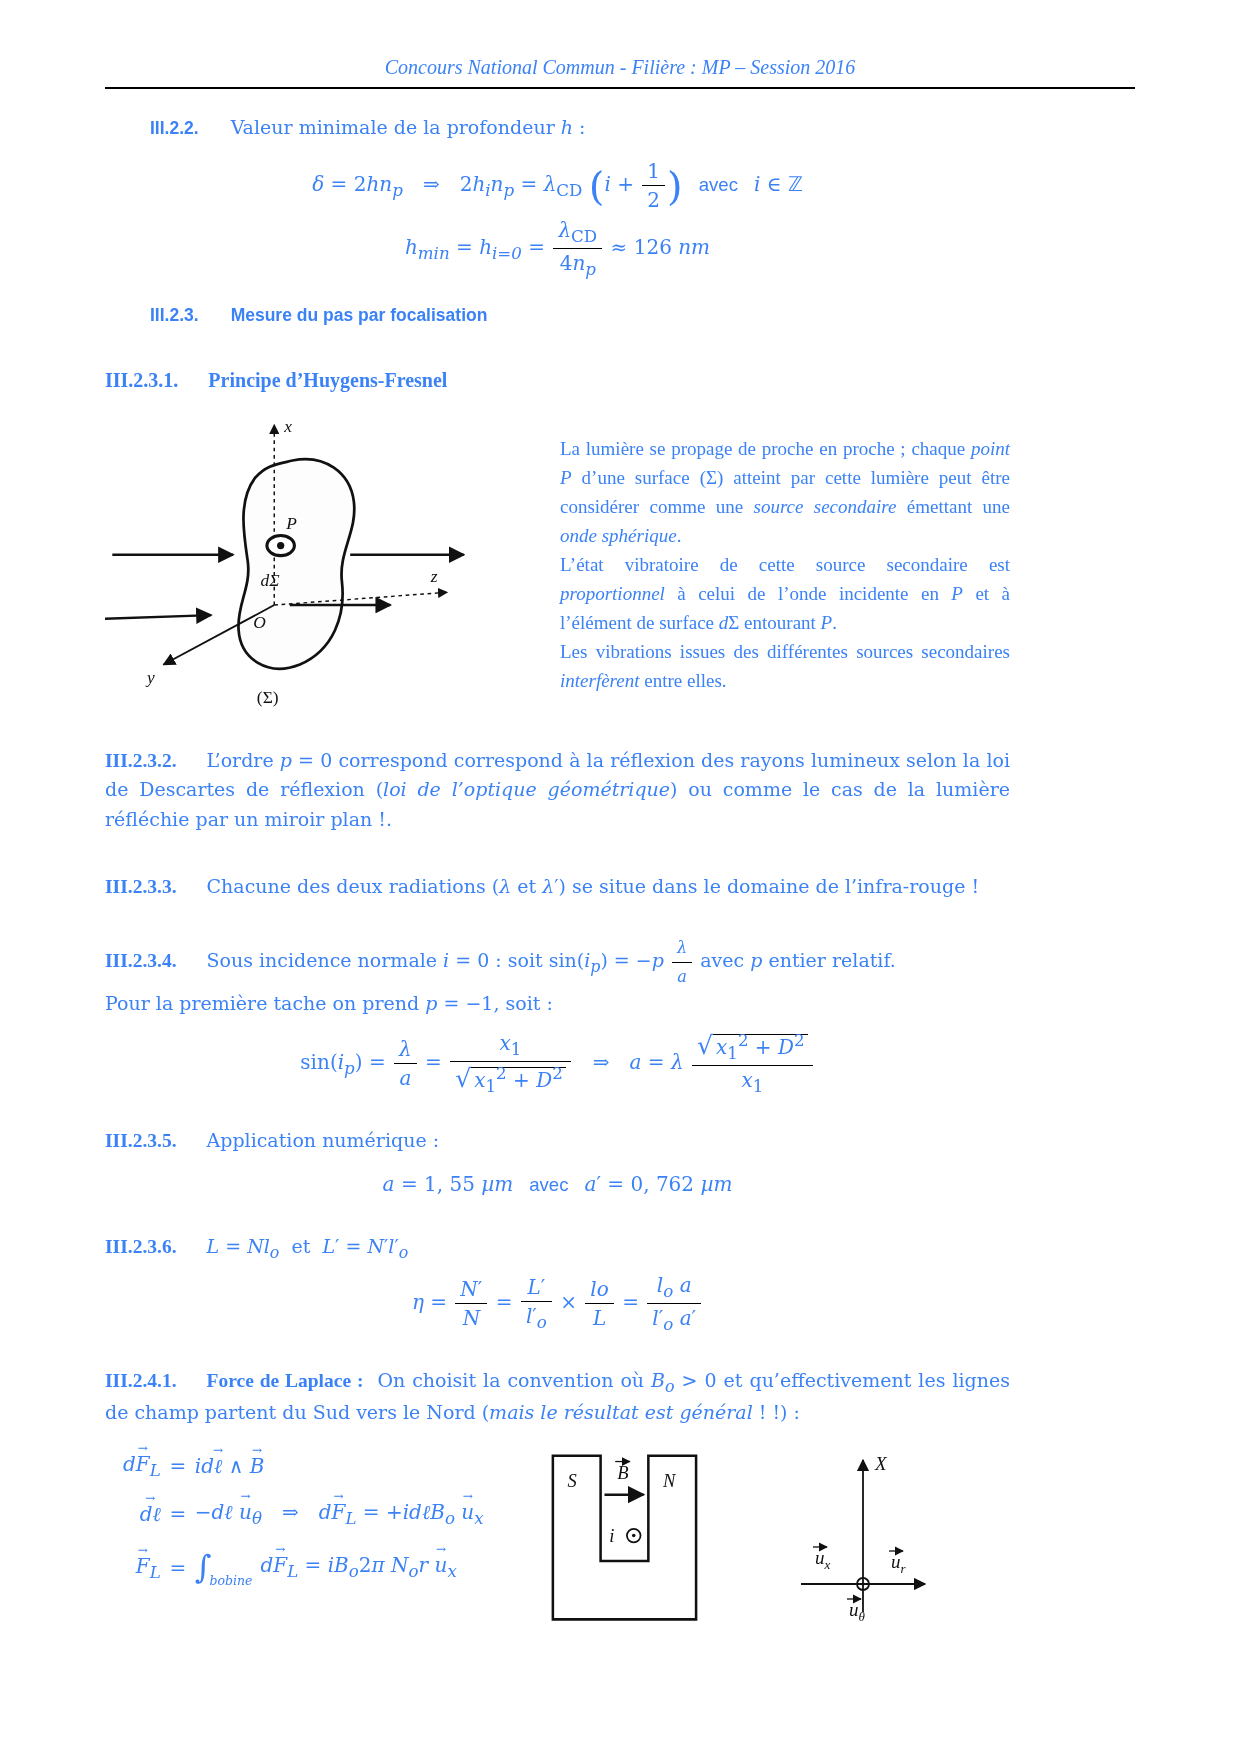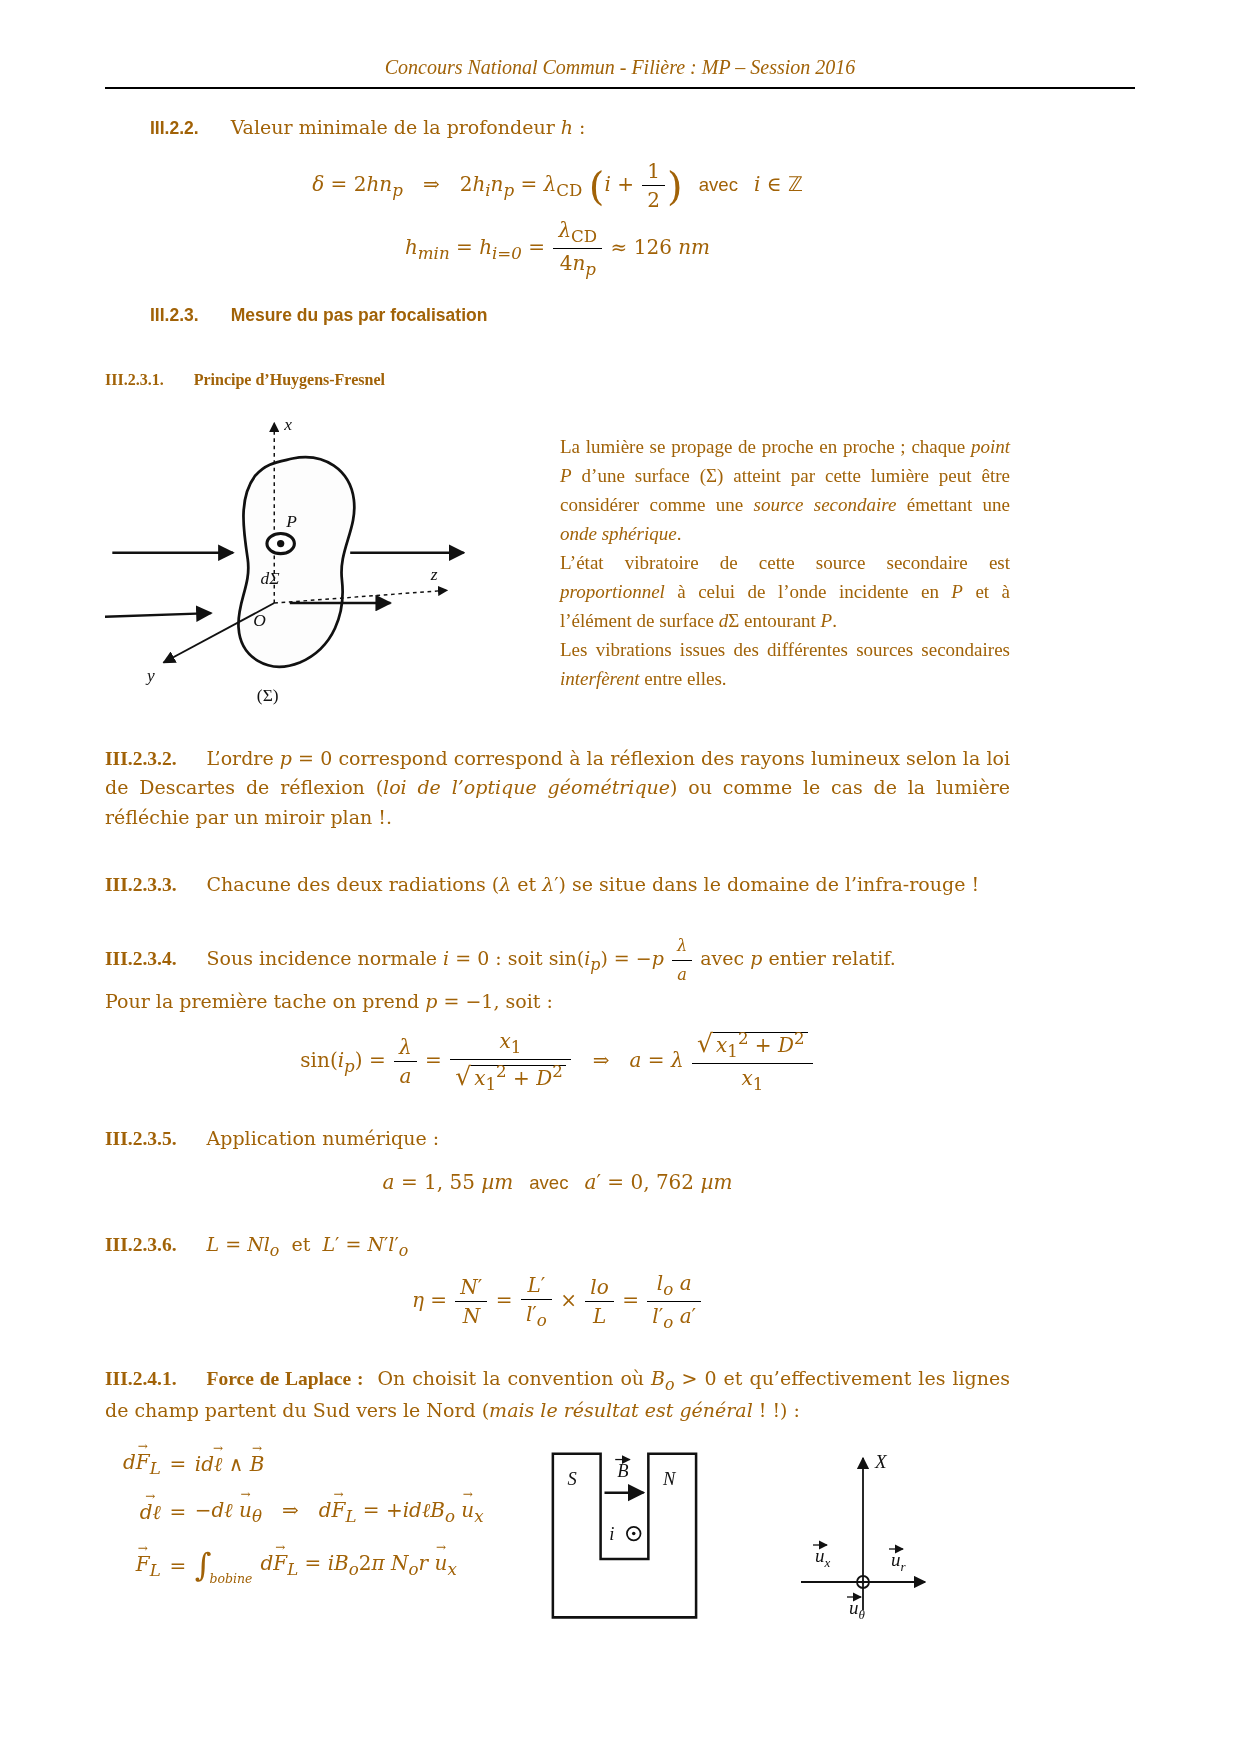--- a/index.html
+++ b/index.html
@@ -1,38 +1,38 @@
 <!DOCTYPE html>
 <html><head>
 <meta charset="utf-8">
 <style>
   * { margin:0; padding:0; box-sizing:border-box; }
   html,body { background:#ffffff; }
   .page {
     position:relative;
     width:1240px; height:1754px;
-    background:#fff; color:#a16207;
+    background:#fff; color:#3b82f6;
     font-family:"Liberation Serif", serif;
     overflow:hidden;
     margin:0 auto;
   }
   
   .doc-header { padding:56px 105px 0 105px; }
   .header-title { width:1030px; text-align:center; font-style:italic; font-size:20px; }
   .header-rule { width:1030px; border-bottom:2px solid #000; margin-top:8px; }
 
   
   .doc-main { margin-left:105px; width:905px; }
 
   .sec-row { margin-top:24px; font-size:19px; line-height:1.5; text-align:justify; }
   .indent { margin-left:45px; }
   .sans-label { font-family:"Liberation Sans", sans-serif; font-weight:bold; font-size:17.5px; margin-right:32px; }
   .sans-title { font-family:"Liberation Sans", sans-serif; font-weight:bold; font-size:17.5px; }
   .serif-label { font-weight:bold; font-size:19.5px; margin-right:30px; }
-  .serif-heading { font-weight:bold; font-size:16px; }
+  .serif-heading { font-weight:bold; font-size:20px; }
 
   
   .equation {
     width:905px; text-align:center; font-size:20px;
     font-family:"DejaVu Serif","Liberation Serif",serif;
   }
   .math { font-family:"DejaVu Serif","Liberation Serif",serif; }
   .frac { display:inline-block; vertical-align:middle; text-align:center; padding:0 2px; }
   .fnum { display:block; border-bottom:1.4px solid #000; padding:0 5px 2px 5px; }
   .fden { display:block; padding:2px 5px 0 5px; }

